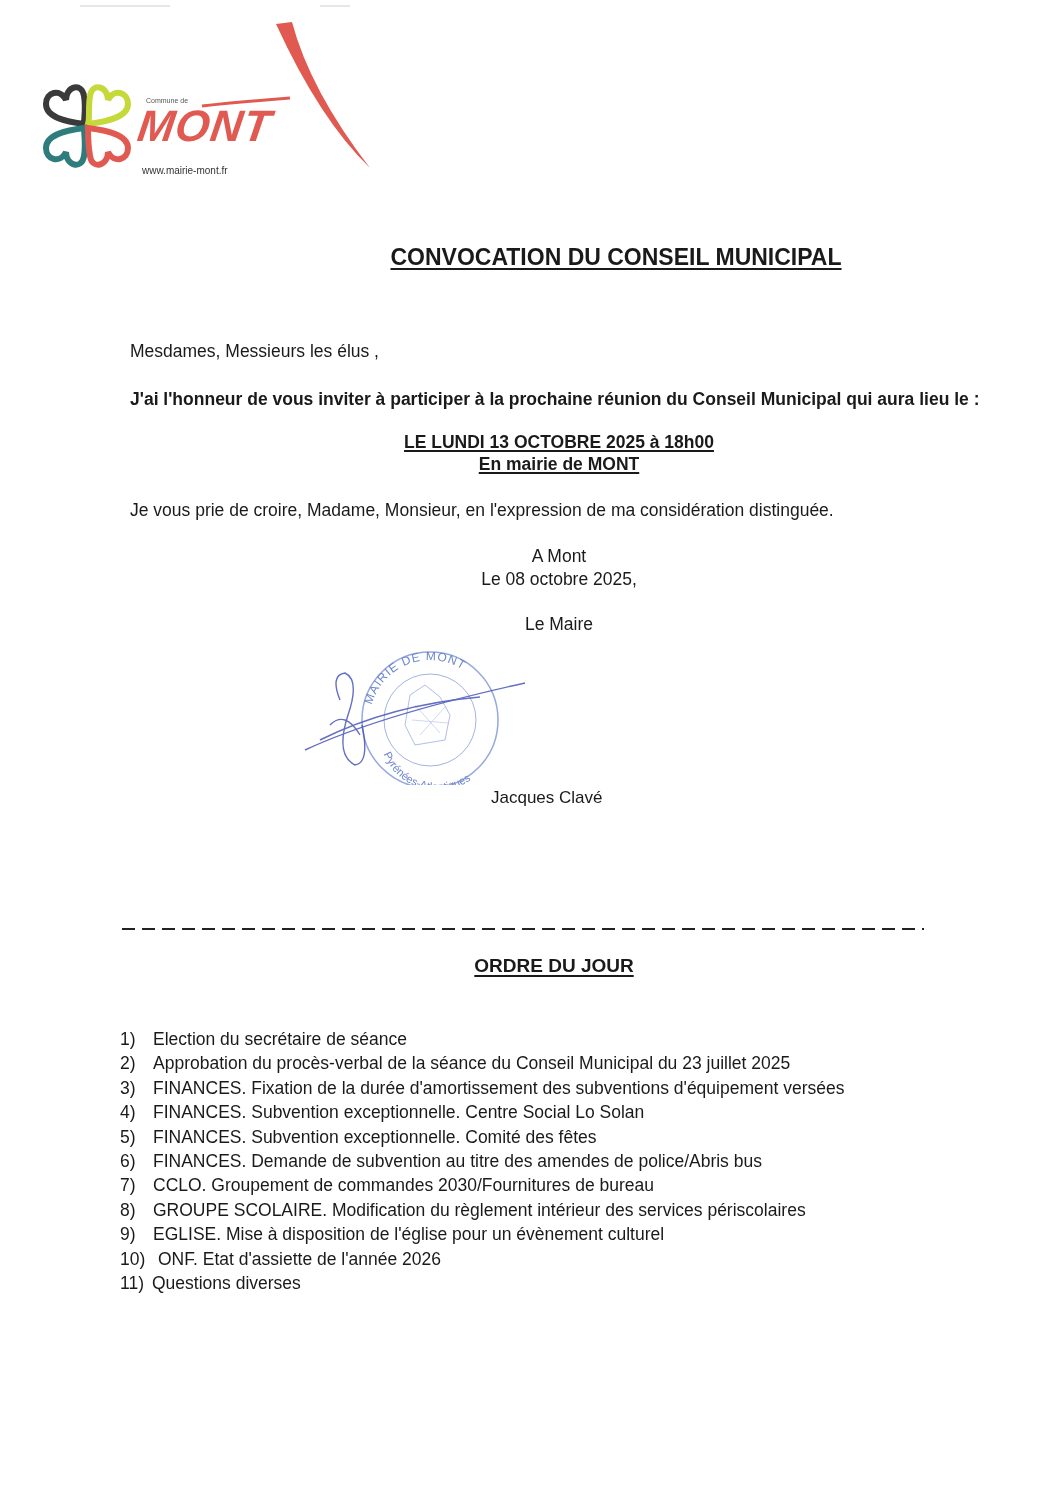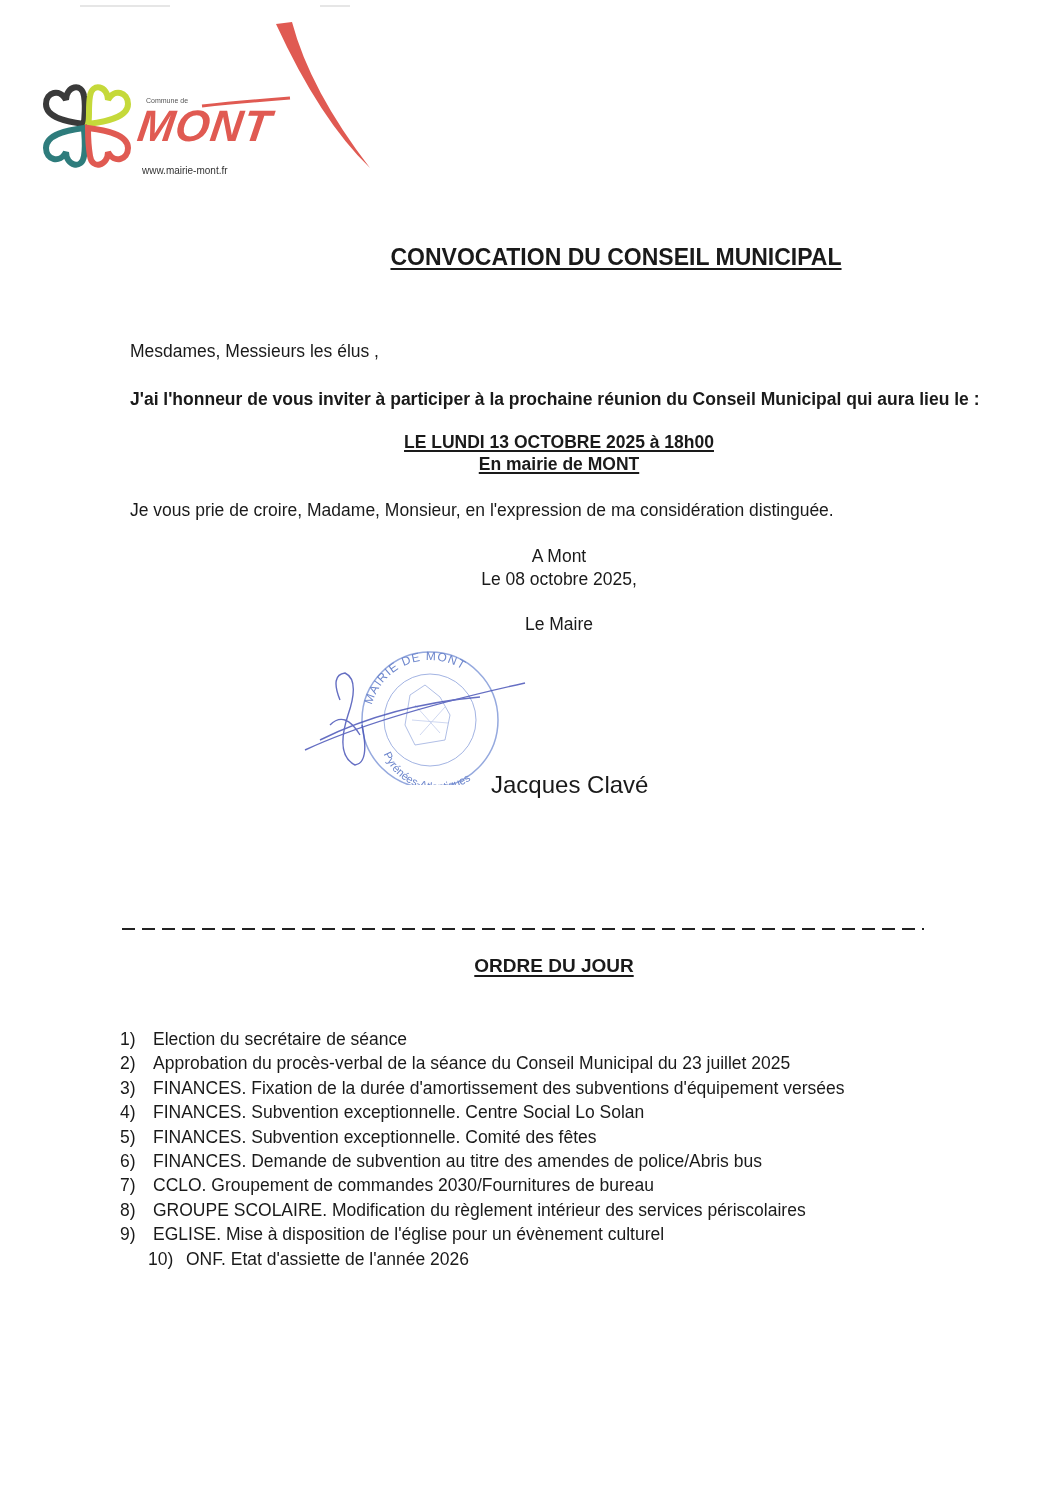--- a/index.html
+++ b/index.html
@@ -23,34 +23,34 @@
     .salutation { top: 341px; }
     .invite { top: 389px; width: 870px; font-weight: bold; }
     .center-block { left: 0; width: 1118px; text-align: center; font-size: 17.5px; font-weight: bold;
                     line-height: 22px; }
     .center-block div { text-decoration: underline; text-decoration-thickness: 2px; text-underline-offset: 2px; }
     .date-block { top: 431px; }
     .closing { top: 500px; }
     .sign-block { left: 0; width: 1118px; text-align: center; font-size: 17.5px; line-height: 23px; }
     .place { top: 545px; }
     .maire { top: 613px; }
-    .name { left: 491px; top: 771px; font-size: 24px; }
+    .name { left: 491px; top: 788px; font-size: 17px; }
 
     .stamp { left: 300px; top: 645px; width: 230px; height: 140px; }
 
     .dashes { left: 122px; top: 928px; width: 802px; height: 2px;
               background-image: repeating-linear-gradient(90deg, #222 0 13px, transparent 13px 20px); }
 
     .odj { left: 0; width: 1108px; top: 955px; text-align: center; font-size: 19px; font-weight: bold;
            text-decoration: underline; text-decoration-thickness: 2px; text-underline-offset: 3px; }
 
     .agenda { left: 120px; top: 1027px; font-size: 17.5px; line-height: 24.4px; margin: 0; padding: 0; list-style: none; }
     .agenda li { white-space: nowrap; }
     .agenda .num { display: inline-block; width: 33px; }
-    .agenda .num.wide { width: 38px; margin-left: 28px; }
+    .agenda .num.wide { width: 38px; }
     .agenda .num.tight { width: 32px; }
     .agenda b { font-weight: normal; }
   </style>
 </head>
 <body>
 
 <div class="scan-line" style="left:80px;width:90px;"></div>
 <div class="scan-line" style="left:320px;width:30px;"></div>
 
 <svg class="abs logo-clover" viewBox="0 0 96 96">
@@ -125,13 +125,14 @@
   <li><span class="num">1)</span><b></b><span>Election du secrétaire de séance</span></li>
   <li><span class="num">2)</span><b></b><span>Approbation du procès-verbal de la séance du Conseil Municipal du 23 juillet 2025</span></li>
   <li><span class="num">3)</span><b>FINANCES</b><span>. Fixation de la durée d'amortissement des subventions d'équipement versées</span></li>
   <li><span class="num">4)</span><b>FINANCES.</b><span> Subvention exceptionnelle. Centre Social Lo Solan</span></li>
   <li><span class="num">5)</span><b>FINANCES</b><span>. Subvention exceptionnelle. Comité des fêtes</span></li>
   <li><span class="num">6)</span><b>FINANCES.</b><span> Demande de subvention au titre des amendes de police/Abris bus</span></li>
   <li><span class="num">7)</span><b>CCLO.</b><span> Groupement de commandes 2030/Fournitures de bureau</span></li>
   <li><span class="num">8)</span><b>GROUPE SCOLAIRE.</b><span> Modification du règlement intérieur des services périscolaires</span></li>
   <li><span class="num">9)</span><b>EGLISE.</b><span> Mise à disposition de l'église pour un évènement culturel</span></li>
   <li><span class="num wide">10)</span><b>ONF.</b><span> Etat d'assiette de l'année 2026</span></li>
+  <li><span class="num tight">11)</span><b></b><span>Questions diverses</span></li>
 </ol>
 
 </body></html>

